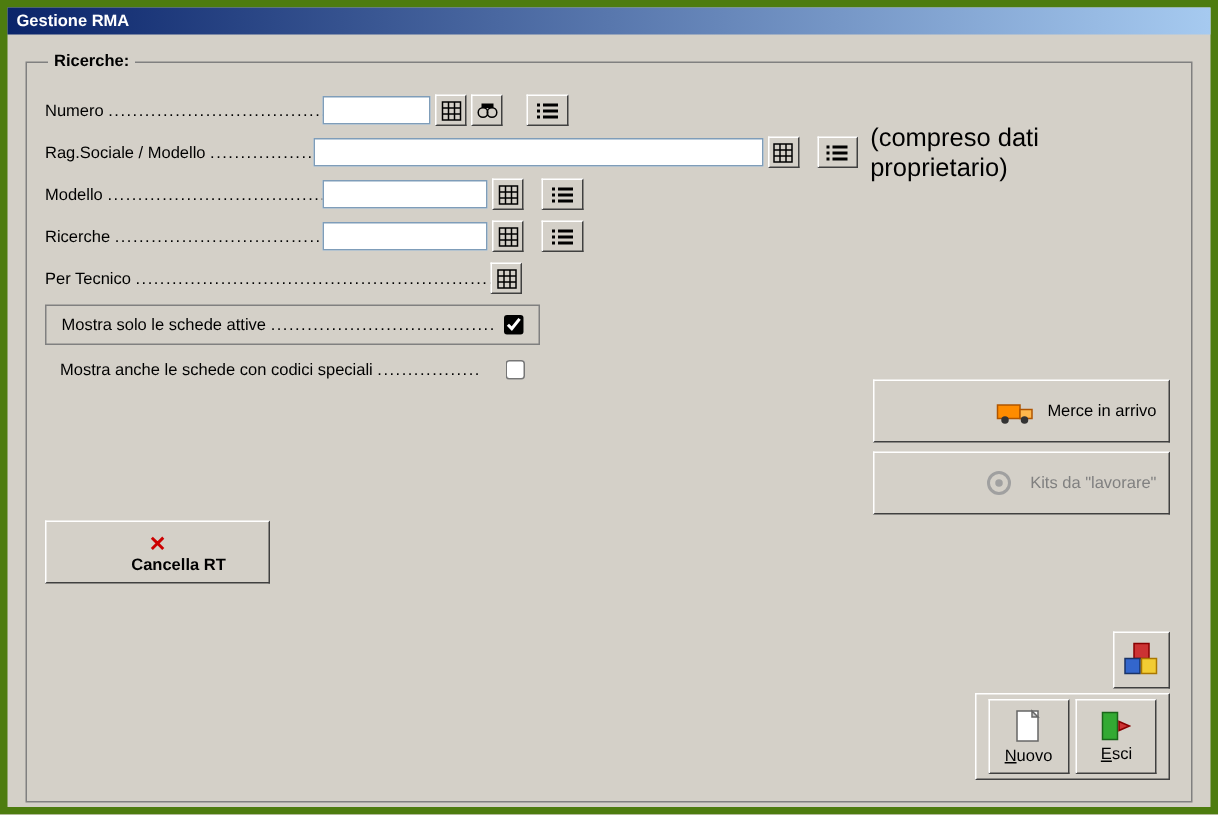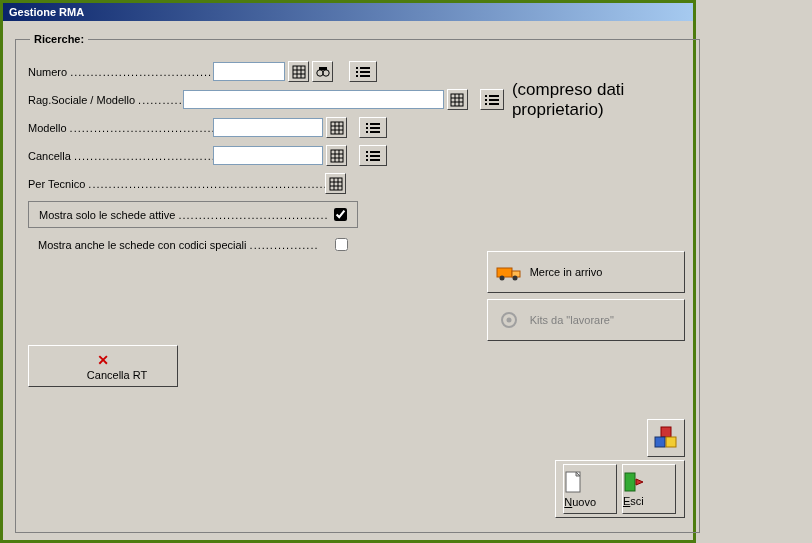--- a/index.html
+++ b/index.html
@@ -5,22 +5,22 @@
   * { box-sizing: border-box; }
   html, body {
     margin: 0; padding: 0;
     width: 812px; height: 543px;
     font-family: Tahoma, Arial, sans-serif;
     font-size: 11px;
     background: #d4d0c8;
     overflow: hidden;
   }
   .window {
-    width: 696px; height: 543px;
-    border: 3px solid #4d7c0f;
+    width: 812px; height: 543px;
+    border: 5px solid #4d7c0f;
     background: #d4d0c8;
     display: flex; flex-direction: column;
   }
   .titlebar {
     height: 21px;
     background: linear-gradient(to right, #0a246a, #a6caf0);
     color: #fff;
     font-weight: bold;
     font-size: 11px;
     padding: 3px 6px;
@@ -112,36 +112,37 @@
     width: 150px; height: 42px;
     border: 1px solid;
     border-color: #fff #404040 #404040 #fff;
     background: #d4d0c8;
     display: flex; flex-direction: column;
     align-items: center; justify-content: center;
     gap: 1px;
     cursor: pointer;
   }
   .cancel-rt .x { color: #cc0000; font-weight: bold; font-size: 14px; }
-  .cancel-rt .lbl { font-weight: normal; font-size: 11px; padding-left: 28px; }
+  .cancel-rt .lbl { font-weight: bold; font-size: 11px; padding-left: 28px; }
   .sidebtns {
     position: absolute;
     right: 14px; top: 206px;
     width: 198px;
     display: flex; flex-direction: column; gap: 6px;
   }
   .sidebtn {
     height: 42px;
     border: 1px solid;
     border-color: #fff #404040 #404040 #fff;
     background: #d4d0c8;
     display: flex; align-items: center;
     padding: 0 8px;
     gap: 8px;
     cursor: pointer;
+    justify-content: flex-end;
   }
   .sidebtn.disabled { color:#808080; cursor: default; }
   .sidebtn .ic { width: 26px; display:flex; justify-content:center; }
   .blocks-btn {
     position: absolute;
     right: 14px; top: 374px;
     width: 38px; height: 38px;
     border: 1px solid;
     border-color: #fff #404040 #404040 #fff;
     background: #d4d0c8;
@@ -159,21 +160,21 @@
     align-items: center;
     justify-content: space-evenly;
     padding: 3px;
   }
   .bottombtn {
     width: 54px; height: 50px;
     border: 1px solid;
     border-color: #fff #404040 #404040 #fff;
     background: #d4d0c8;
     display: flex; flex-direction: column;
-    align-items: flex-start; justify-content: center;
+    align-items: center; justify-content: center;
     gap: 2px;
     cursor: pointer;
     font-size: 11px;
   }
   .bottombtn .u { text-decoration: underline; }
   svg { display:block; }
 </style>
 </head>
 <body>
 
@@ -266,21 +267,21 @@
               <rect x="1" y="5" width="2" height="2" fill="#000"></rect>
               <rect x="5" y="5" width="10" height="2" fill="#000"></rect>
               <rect x="1" y="9" width="2" height="2" fill="#000"></rect>
               <rect x="5" y="9" width="10" height="2" fill="#000"></rect>
             </svg>
         </div>
       </div>
 
       <div class="row">
         <div class="dotlabel">
-          <span class="txt">Cancella</span><span> </span><span class="dotfill">.....................................................................</span>
+          <span class="txt">Ricerche</span><span> </span><span class="dotfill">.....................................................................</span>
         </div>
         <input class="text" style="width: 110px;" value="">
         <div class="btn3d">
           <svg width="14" height="14">
               <rect x="1" y="1" width="12" height="12" fill="none" stroke="#000"></rect>
               <line x1="1" y1="5" x2="13" y2="5" stroke="#000"></line>
               <line x1="1" y1="9" x2="13" y2="9" stroke="#000"></line>
               <line x1="5" y1="1" x2="5" y2="13" stroke="#000"></line>
               <line x1="9" y1="1" x2="9" y2="13" stroke="#000"></line>
             </svg>

